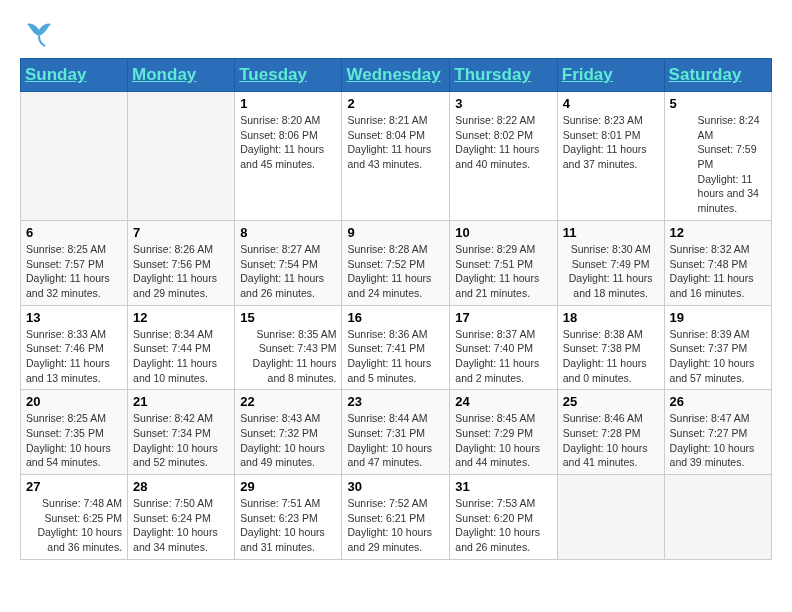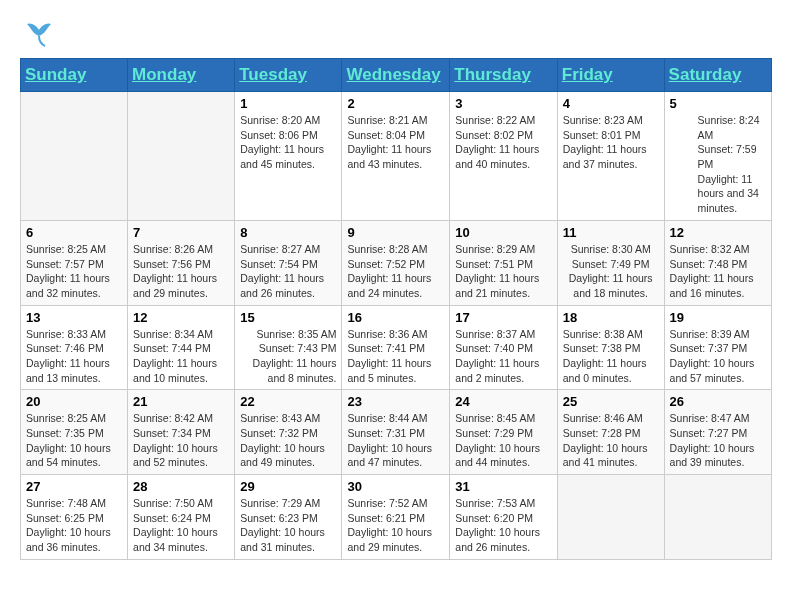--- a/index.html
+++ b/index.html
@@ -271,33 +271,33 @@
         <td>
           <span class="day-number">26</span>
           <div class="day-info" style="white-space: pre-line;">Sunrise: 8:47 AM
 Sunset: 7:27 PM
 Daylight: 10 hours and 39 minutes.</div>
         </td>
       </tr>
       <tr>
         <td>
           <span class="day-number">27</span>
-          <div class="day-info" style="white-space: pre-line;">Sunrise: 7:48 AM
+          <div class="day-info" style="white-space: pre-line; text-align: right;">Sunrise: 7:48 AM
 Sunset: 6:25 PM
 Daylight: 10 hours and 36 minutes.</div>
         </td>
         <td>
           <span class="day-number">28</span>
           <div class="day-info" style="white-space: pre-line;">Sunrise: 7:50 AM
 Sunset: 6:24 PM
 Daylight: 10 hours and 34 minutes.</div>
         </td>
         <td>
           <span class="day-number">29</span>
-          <div class="day-info" style="white-space: pre-line;">Sunrise: 7:29 AM
+          <div class="day-info" style="white-space: pre-line;">Sunrise: 7:51 AM
 Sunset: 6:23 PM
 Daylight: 10 hours and 31 minutes.</div>
         </td>
         <td>
           <span class="day-number">30</span>
           <div class="day-info" style="white-space: pre-line;">Sunrise: 7:52 AM
 Sunset: 6:21 PM
 Daylight: 10 hours and 29 minutes.</div>
         </td>
         <td>

